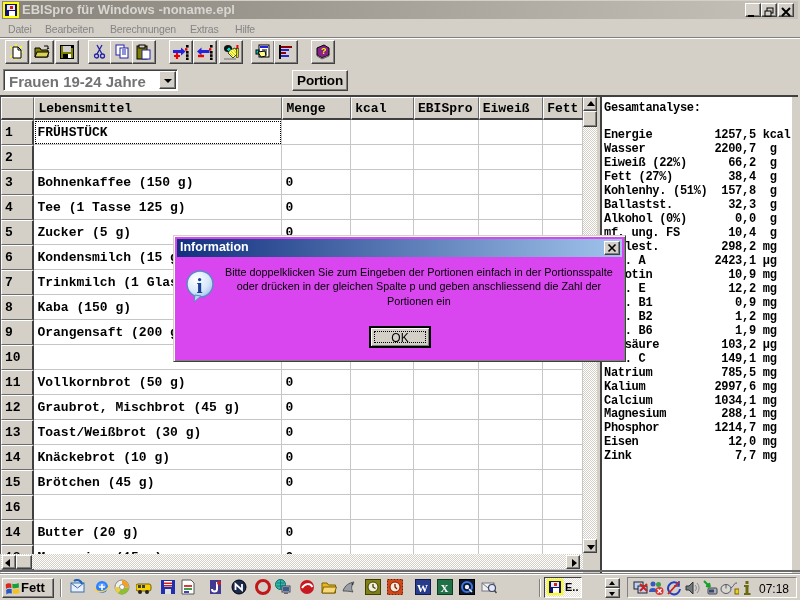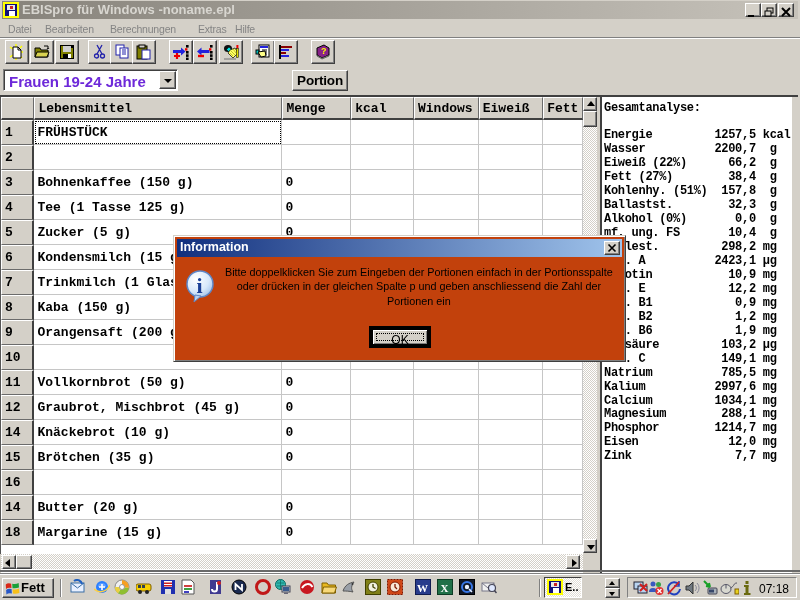--- a/index.html
+++ b/index.html
@@ -15,21 +15,21 @@
 #menubar{position:absolute;left:2px;top:19px;width:796px;height:18px;background:#d4d0c8;}
 .mi{position:absolute;top:4px;font-size:10.5px;letter-spacing:-0.2px;color:#848484;}
 #toolbar{position:absolute;left:0;top:37px;width:800px;height:30px;background:#d4d0c8;}
 .tb{position:absolute;top:3px;width:24px;height:24px;background:#d4d0c8;
   border:1px solid;border-color:#fff #404040 #404040 #fff;box-shadow:inset -1px -1px 0 #808080, inset 1px 1px 0 #d4d0c8;}
 .tb svg{position:absolute;left:3px;top:3px;}
 
 #combo{position:absolute;left:3px;top:69px;width:175px;height:22px;
   border:1px solid;border-color:#808080 #fff #fff #808080;background:#fff;
   box-shadow:inset 1px 1px 0 #404040;}
-#combo .txt{position:absolute;left:5px;top:3px;font-weight:bold;font-size:15px;color:#6d28d9;}
+#combo .txt{position:absolute;left:5px;top:3px;font-weight:bold;font-size:15px;color:#737373;}
 #combo .drop{position:absolute;right:1px;top:1px;width:17px;height:18px;background:#d4d0c8;
   border:1px solid;border-color:#fff #404040 #404040 #fff;box-shadow:inset -1px -1px 0 #808080;}
 #combo .drop i{position:absolute;left:4px;top:7px;width:0;height:0;
   border:4px solid transparent;border-top:4px solid #000;border-bottom:none;}
 #portion{position:absolute;left:292px;top:70px;width:56px;height:21px;background:#d4d0c8;
   border:1px solid;border-color:#fff #404040 #404040 #fff;box-shadow:inset -1px -1px 0 #808080;
   font-weight:bold;font-size:13.5px;text-align:center;line-height:19px;letter-spacing:-0.2px;}
 
 #content{position:absolute;left:0;top:95px;width:800px;height:476px;background:#d4d0c8;}
 #ctop{position:absolute;left:0;top:0;width:798px;height:2px;background:#404040;}
@@ -48,32 +48,32 @@
 .dither{background-image:conic-gradient(#fff 25%,#d4d0c8 0 50%,#fff 0 75%,#d4d0c8 0);background-size:2px 2px;}
 .sbtn{position:absolute;background:#d4d0c8;border:1px solid;border-color:#fff #404040 #404040 #fff;
   box-shadow:inset -1px -1px 0 #808080;}
 .tri{position:absolute;width:0;height:0;border:4px solid transparent;}
 
 #rpanel{position:absolute;left:600px;top:2px;width:192px;height:551px;background:#fff;
   border-left:2px solid #404040;overflow:hidden;}
 #rpanel pre{position:absolute;left:2px;top:4.5px;font-family:"Liberation Mono",monospace;
   font-weight:bold;font-size:12px;line-height:13.95px;letter-spacing:-0.3px;color:#000;}
 
-#dialog{position:absolute;left:173px;top:235px;width:453px;height:127px;background:#c2410c;
+#dialog{position:absolute;left:173px;top:235px;width:453px;height:127px;background:#d946ef;
   border:1px solid;border-color:#d4d0c8 #404040 #404040 #d4d0c8;
   box-shadow:inset 1px 1px 0 #fff, inset -1px -1px 0 #808080;}
 #dtitle{position:absolute;left:3px;top:3px;right:3px;height:18px;
   background:linear-gradient(to right,#12307e,#a0c4ec);}
 #dtitle span{position:absolute;left:3px;top:1px;font-weight:bold;font-size:12.5px;color:#fff;}
 #dclose{position:absolute;right:2px;top:2px;width:16px;height:14px;background:#d4d0c8;
   border:1px solid;border-color:#fff #404040 #404040 #fff;box-shadow:inset -1px -1px 0 #808080;
   font-size:11px;font-weight:bold;text-align:center;line-height:12px;}
 #dmsg{position:absolute;left:51px;top:29px;font-size:10.8px;color:#000;line-height:14.35px;white-space:nowrap;text-align:center;}
 #okbtn{position:absolute;left:195px;top:90px;width:62px;height:22px;background:#d4d0c8;
-  border:4px solid #000000;box-shadow:inset 1px 1px 0 #fff, inset -1px -1px 0 #808080;
+  border:2px solid #000000;box-shadow:inset 1px 1px 0 #fff, inset -1px -1px 0 #808080;
   font-size:12px;text-align:center;line-height:20px;}
 #okfocus{position:absolute;left:4px;top:4px;right:4px;bottom:4px;outline:1px dotted #000;}
 
 #taskbar{position:absolute;left:0;top:574px;width:800px;height:26px;background:#d4d0c8;
   border-top:1px solid #fff;box-shadow:0 -1px 0 #808080;}
 #startbtn{position:absolute;left:2px;top:3px;width:52px;height:20px;background:#d4d0c8;
   border:1px solid;border-color:#fff #404040 #404040 #fff;box-shadow:inset -1px -1px 0 #808080;}
 #startbtn span{position:absolute;left:18px;top:1px;font-weight:bold;font-size:13px;}
 .sep{position:absolute;top:4px;width:2px;height:18px;border-left:1px solid #808080;border-right:1px solid #fff;}
 .ql{position:absolute;top:4px;width:16px;height:16px;}
@@ -108,21 +108,21 @@
       <rect x="3" y="5" width="6" height="5" fill="#d4d0c8" stroke="#000"></rect>
     </svg></div>
 <div class="tbtn" style="left:778px"><svg width="14" height="12" viewBox="0 0 14 12">
       <path d="M3 2 L11 10 M11 2 L3 10" stroke="#000" stroke-width="2"></path>
     </svg></div>
 
 <div id="menubar">
   <span class="mi" style="left:6px">Datei</span>
   <span class="mi" style="left:43px">Bearbeiten</span>
   <span class="mi" style="left:108px">Berechnungen</span>
-  <span class="mi" style="left:196px">Extras</span>
+  <span class="mi" style="left:188px">Extras</span>
   <span class="mi" style="left:233px">Hilfe</span>
 </div>
 
 <div id="toolbar">
     <div class="abs" style="left:0;top:0;width:800px;height:1px;background:#808080"></div>
     <div class="abs" style="left:0;top:1px;width:800px;height:1px;background:#fff"></div>
 <div class="tb" style="left:5px">
       <svg width="16" height="16" viewBox="0 0 16 16">
   <g stroke="#ffff00" stroke-width="1.4">
           <path d="M1 3 L4 5 M7 0 L7 3 M1 13 L4 11 M13 2 L11 4 M14 8 L11 8 M13 14 L11 12 M7 16 L7 13"></path>
@@ -261,21 +261,21 @@
           <col style="width:65px">
           <col style="width:65px">
           <col style="width:40px">
         </colgroup>
 <tbody>
           <tr style="height:23px">
             <td class="h"></td>
             <td class="h">Lebensmittel</td>
             <td class="h">Menge</td>
             <td class="h">kcal</td>
-            <td class="h">Windows</td>
+            <td class="h">EBISpro</td>
             <td class="h">Eiweiß</td>
             <td class="h">Fett</td>
           </tr>
 <tr style="height:25px">
             <td class="n">1</td>
             <td class="c sel">FRÜHSTÜCK</td>
             <td class="c"></td>
             <td class="c"></td>
             <td class="c"></td>
             <td class="c"></td>
@@ -374,31 +374,40 @@
 <tr style="height:25px">
             <td class="n">12</td>
             <td class="c">Graubrot, Mischbrot (45 g)</td>
             <td class="c">0</td>
             <td class="c"></td>
             <td class="c"></td>
             <td class="c"></td>
             <td class="c"></td>
           </tr>
 <tr style="height:25px">
+            <td class="n">13</td>
+            <td class="c">Toast/Weißbrot (30 g)</td>
+            <td class="c">0</td>
+            <td class="c"></td>
+            <td class="c"></td>
+            <td class="c"></td>
+            <td class="c"></td>
+          </tr>
+<tr style="height:25px">
             <td class="n">14</td>
             <td class="c">Knäckebrot (10 g)</td>
             <td class="c">0</td>
             <td class="c"></td>
             <td class="c"></td>
             <td class="c"></td>
             <td class="c"></td>
           </tr>
 <tr style="height:25px">
             <td class="n">15</td>
-            <td class="c">Brötchen (35 g)</td>
+            <td class="c">Brötchen (45 g)</td>
             <td class="c">0</td>
             <td class="c"></td>
             <td class="c"></td>
             <td class="c"></td>
             <td class="c"></td>
           </tr>
 <tr style="height:25px">
             <td class="n">16</td>
             <td class="c"></td>
             <td class="c"></td>

